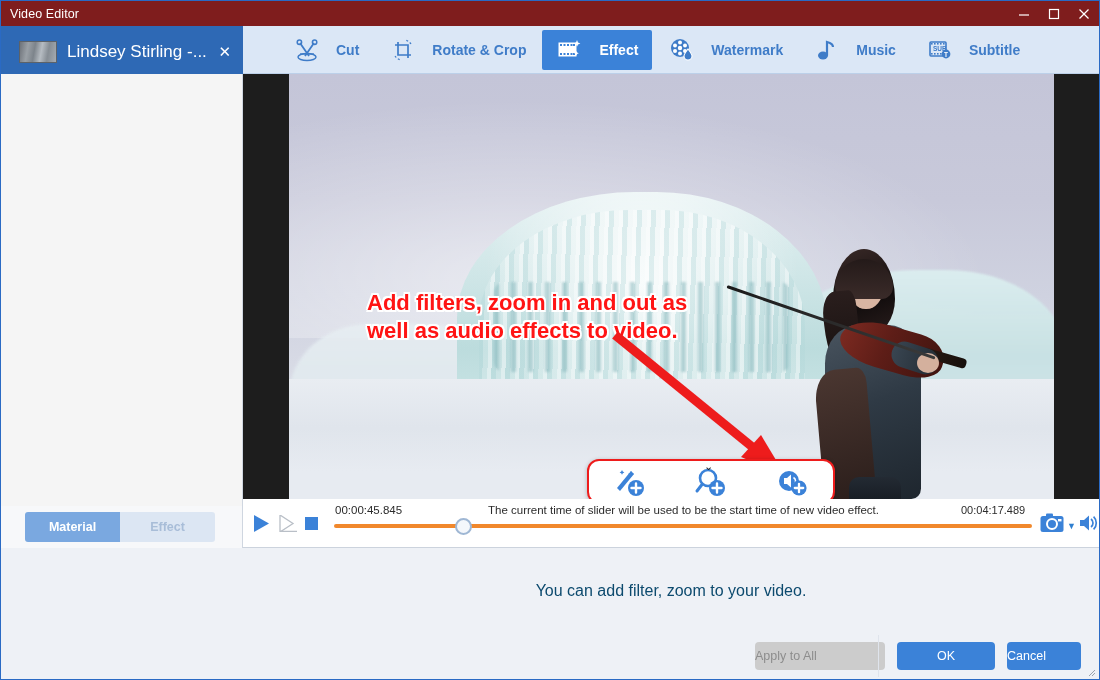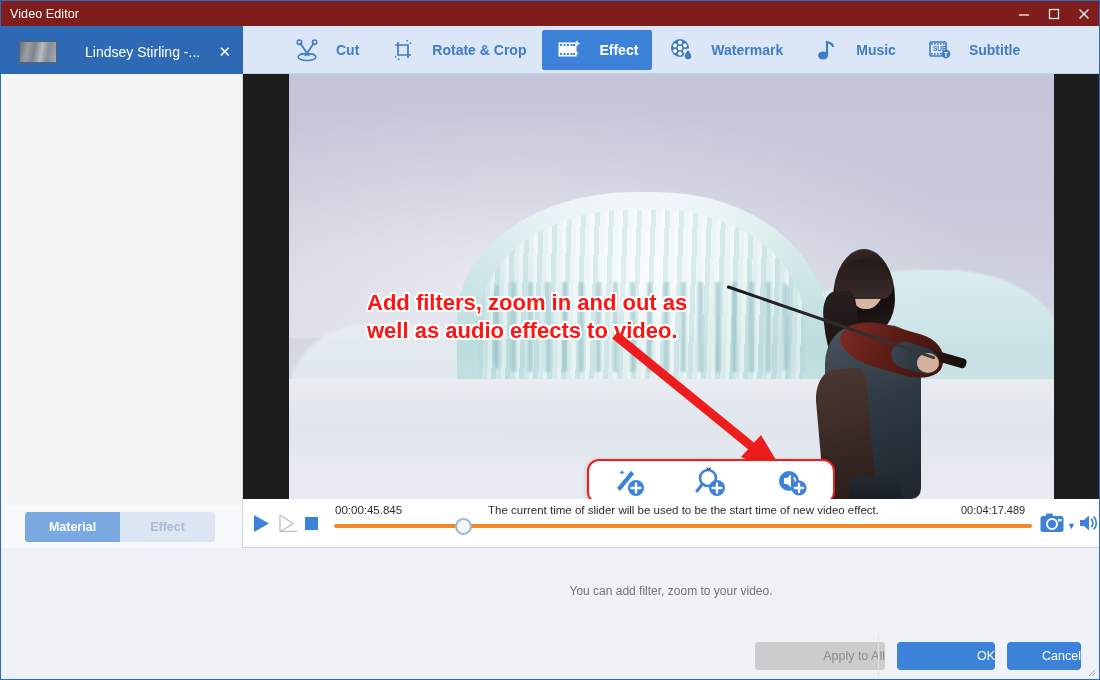--- a/index.html
+++ b/index.html
@@ -40,21 +40,21 @@
     position: absolute; left: 0px; top: 3px; width: 242px; height: 45px;
     background: #2e69b5;
     display: flex; align-items: center;
   }
   #file-thumb {
     width: 38px; height: 22px; margin-left: 18px; flex: none;
     background: linear-gradient(100deg,#6d7279 0%,#9aa0a6 22%,#7d848b 40%,#b6bcc2 58%,#868d94 76%,#a6acb2 100%);
     border: 1px solid #5c6269;
   }
   #file-label {
-    color: #ffffff; font-size: 14px; margin-left: 28px;
+    color: #ffffff; font-size: 17px; margin-left: 10px;
     white-space: nowrap; overflow: hidden;
   }
   #file-close {
     margin-left: auto; margin-right: 12px; color: #ffffff;
     font-size: 15px; line-height: 1; font-weight: 500;
   }
 
   
   #toolbar {
     position: absolute; left: 242px; top: 25px; width: 856px; height: 48px;
@@ -265,31 +265,31 @@
   #btn-snapshot { position:absolute; left: 797px; top: 14px; }
   #snap-caret   { position:absolute; left: 824px; top: 22px; color:#2f7fd0; font-size: 9px; }
   #btn-volume   { position:absolute; left: 836px; top: 15px; }
 
   
   #bottom {
     position: absolute; left: 242px; top: 547px; width: 856px; height: 85px;
     background: #eef1f6;
     display: flex; align-items: center; justify-content: center;
   }
-  #bottom-msg { font-size: 12px; color: #737373; }
+  #bottom-msg { font-size: 16px; color: #0c4a6e; }
   #footer {
     position: absolute; left: 0; top: 632px; width: 1098px; height: 46px;
     background: #eef1f6;
     display: flex; align-items: center; justify-content: flex-end;
   }
   #footer .sep {
     position:absolute; left: 877px; top: 2px; width:1px; height: 42px; background:#dfe4ec;
   }
   .fbtn {
-    height: 28px; display:flex; align-items:center; justify-content:flex-end;
+    height: 28px; display:flex; align-items:center; justify-content:flex-start;
     font-size: 12.5px; border-radius: 4px; margin-left: 12px;
   }
   #btn-applyall { width: 130px; background:#cccccc; color:#8d8d8d; }
   #btn-ok     { width: 98px; background:#3b82d8; color:#ffffff;padding-left:40px; }
   #btn-cancel { width: 74px; background:#3b82d8; color:#ffffff; margin-right: 18px; }
   #resize-grip { position:absolute; right: 3px; bottom: 2px; width: 10px; height: 10px; }
 </style>
 </head>
 <body>
 

